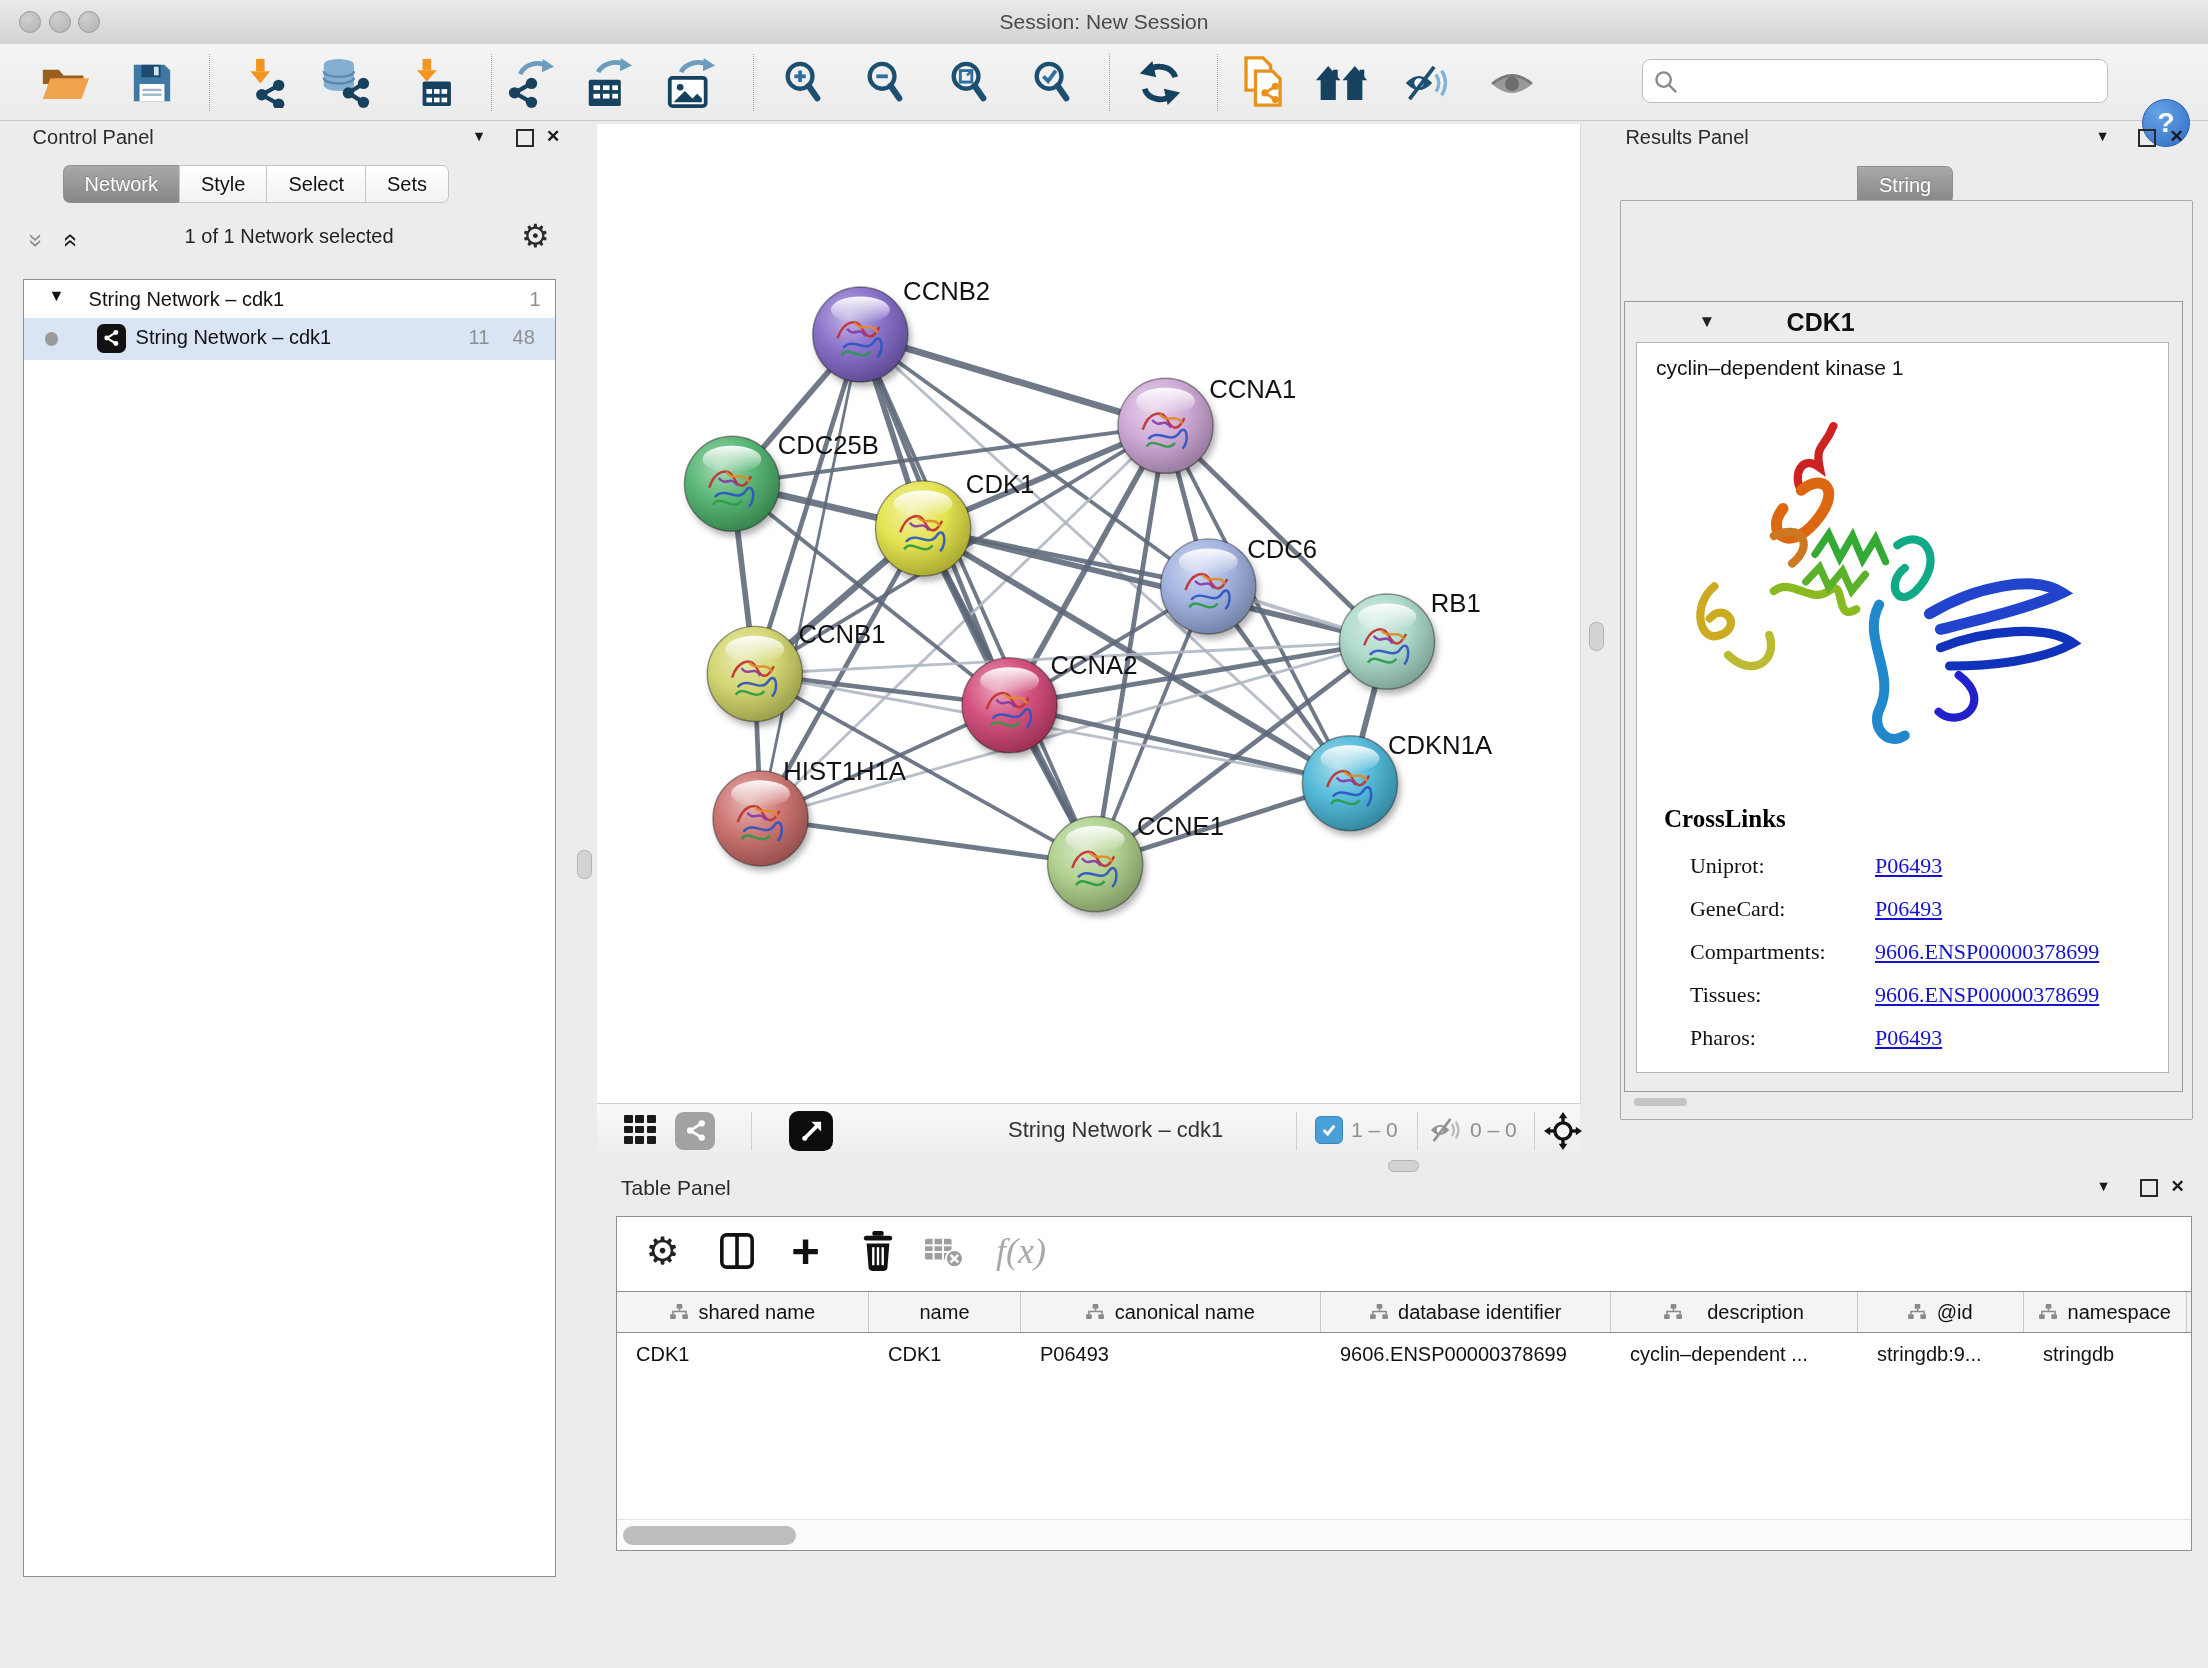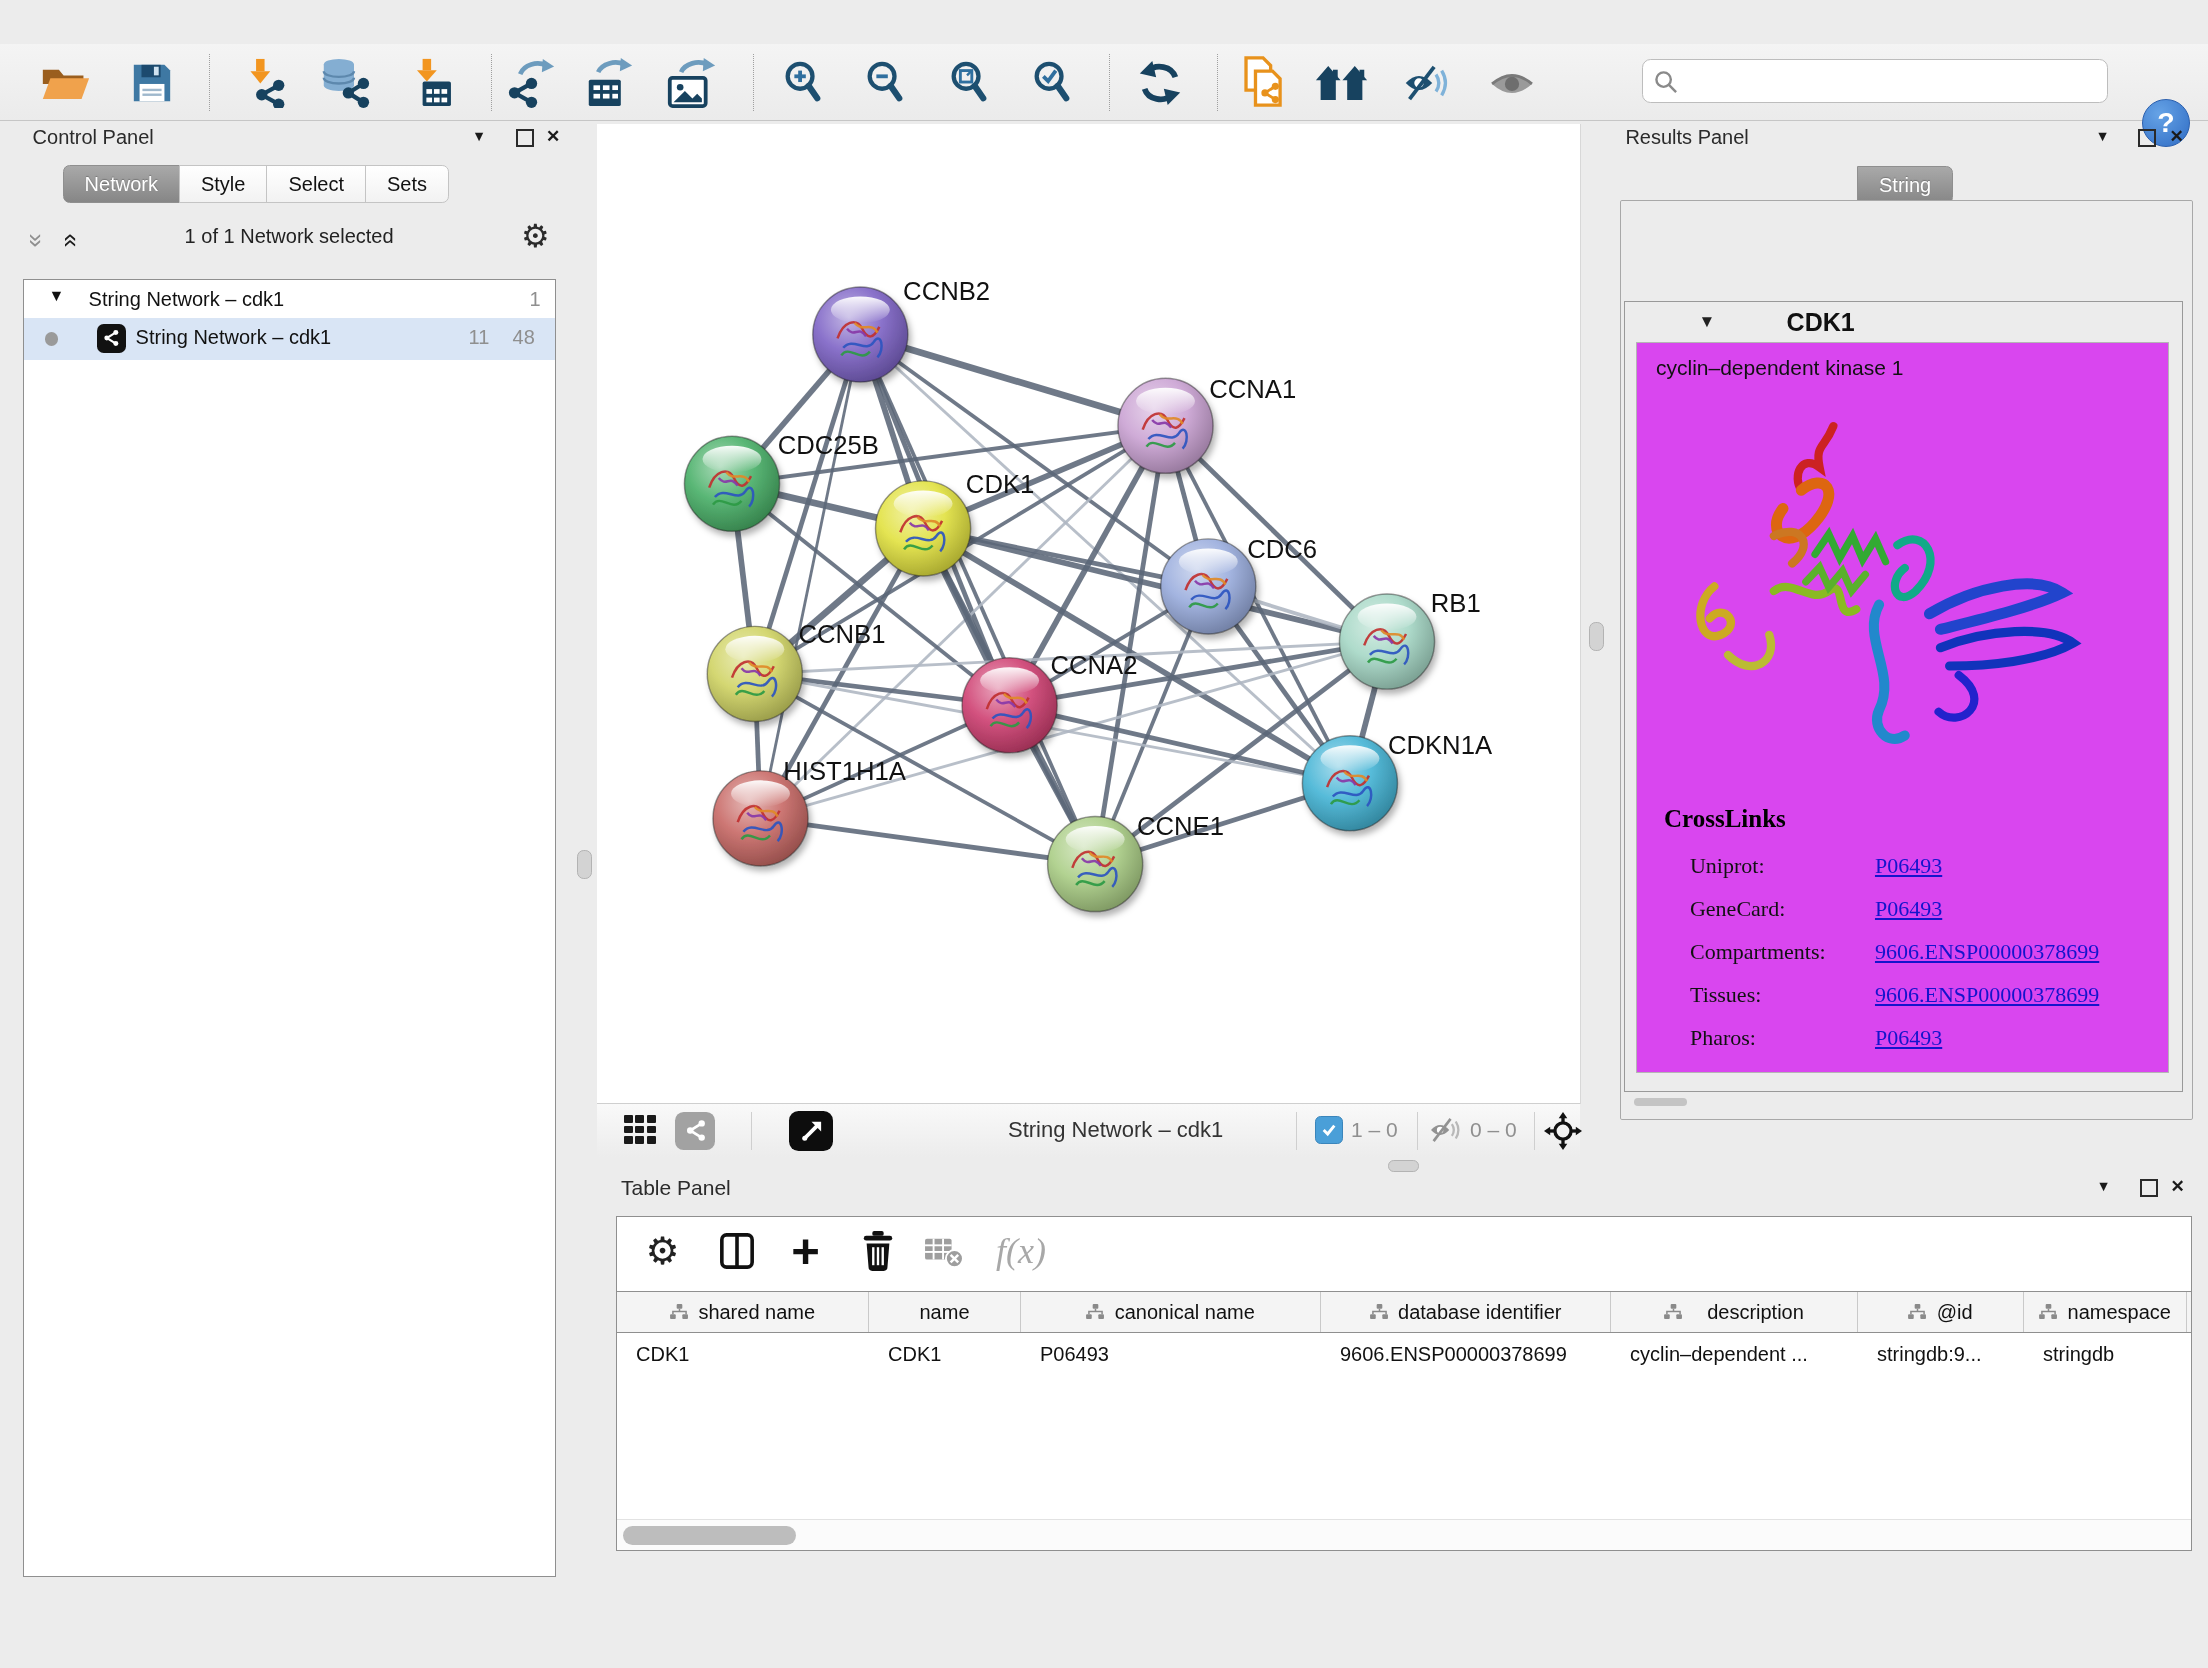--- a/index.html
+++ b/index.html
@@ -86,21 +86,21 @@
   .rp-outer{position:absolute;left:5.7px;top:76px;width:571px;height:918px;background:#ececec;
     border:1.4px solid #a8a8a8;border-radius:1.9px;}
   .rp-btnstrip{position:absolute;left:3.8px;top:4.8px;width:559px;height:86px;border:1.4px solid #b8b8b8;}
   .rp-btn{position:absolute;top:34px;height:38px;background:linear-gradient(#ffffff,#f4f4f4);
     border:1px solid #b5b5b5;border-radius:8.6px;font-size:20px;color:#111;text-align:center;}
   .rp-card{position:absolute;left:2.9px;top:100px;width:557px;height:789px;background:#ececec;
     border:1.4px solid #999;}
   .rp-card-header{position:absolute;left:0;top:0;width:100%;height:40px;}
   .rp-exp{position:absolute;left:74px;top:9.5px;font-size:17px;}
   .rp-name{position:absolute;left:162px;top:5.7px;font-size:25px;font-weight:bold;color:#111;}
-  .rp-inner{position:absolute;left:11.4px;top:40px;width:531px;height:729px;background:#d946ef;
+  .rp-inner{position:absolute;left:11.4px;top:40px;width:531px;height:729px;background:#ffffff;
     border:1px solid #b5b5b5;overflow:hidden;}
   .rp-desc{position:absolute;left:19px;top:13.3px;font-size:21px;color:#111;}
   .rp-ribbon{position:absolute;left:27px;top:53px;}
   .xl{font-family:"Liberation Serif",serif;}
   .xl-title{position:absolute;left:27px;top:462px;font-size:25px;font-weight:bold;color:#000;}
   .xl-rows{position:absolute;left:0;top:502px;width:100%;}
   .xl-row{position:relative;height:43px;}
   .xl-label{position:absolute;left:53px;top:7.6px;font-size:22px;color:#111;}
   .xl-value{position:absolute;left:238px;top:7.6px;font-size:22px;color:#1414cc;text-decoration:underline;}
   .rp-thumb{position:absolute;left:13.3px;top:897px;width:53px;height:7.6px;border-radius:3.8px;background:#c4c4c4;}
@@ -131,20 +131,26 @@
   .memory{position:absolute;left:2047px;top:11.4px;width:141px;height:36px;background:#fafafa;
     border:1.9px solid #b0b0b0;display:flex;align-items:center;justify-content:center;gap:9.5px;
     font-size:21px;color:#111;}
   .memdot{width:22px;height:22px;border-radius:50%;background:#2f9e41;}
 </style>
 </head>
 <body>
 
 <div class="app">
 
+  <div class="titlebar">
+    <span class="tlight" style="left:19px"></span>
+    <span class="tlight" style="left:49px"></span>
+    <span class="tlight" style="left:78px"></span>
+    <div class="titlebar-title">Session: New Session</div>
+  </div>
 
   <div class="toolbar">
     <span class="tbtn" style="left:38px">
       <svg width="51" height="44" viewBox="0 0 54 46">
         <path d="M3 9 h17 l5 6 h21 v9 H3z" fill="#9a5e1e"></path>
         <path d="M3 40 L11 18 h41 L44 40z" fill="#f0a24c"></path>
       </svg>
     </span>
     <span class="tbtn" style="left:124px">
       <svg width="44" height="44" viewBox="0 0 46 46">

